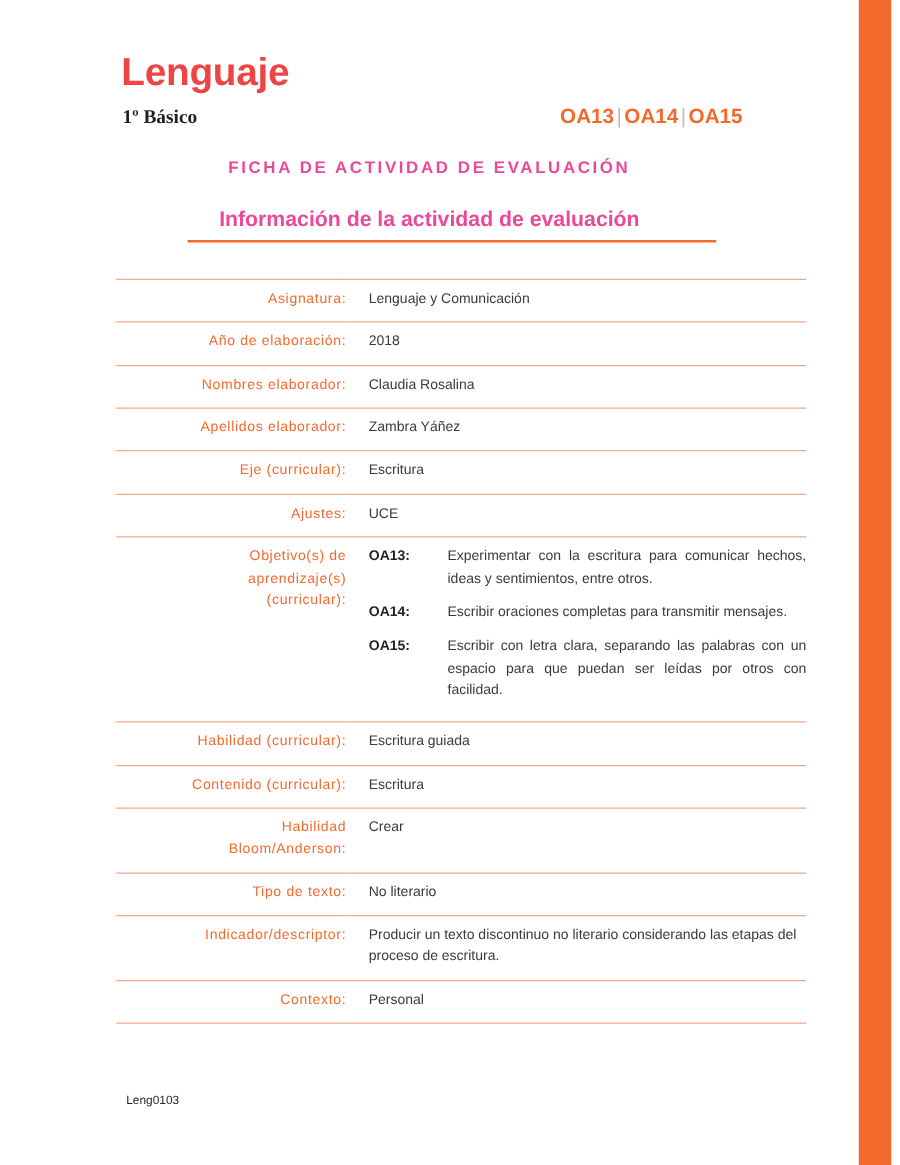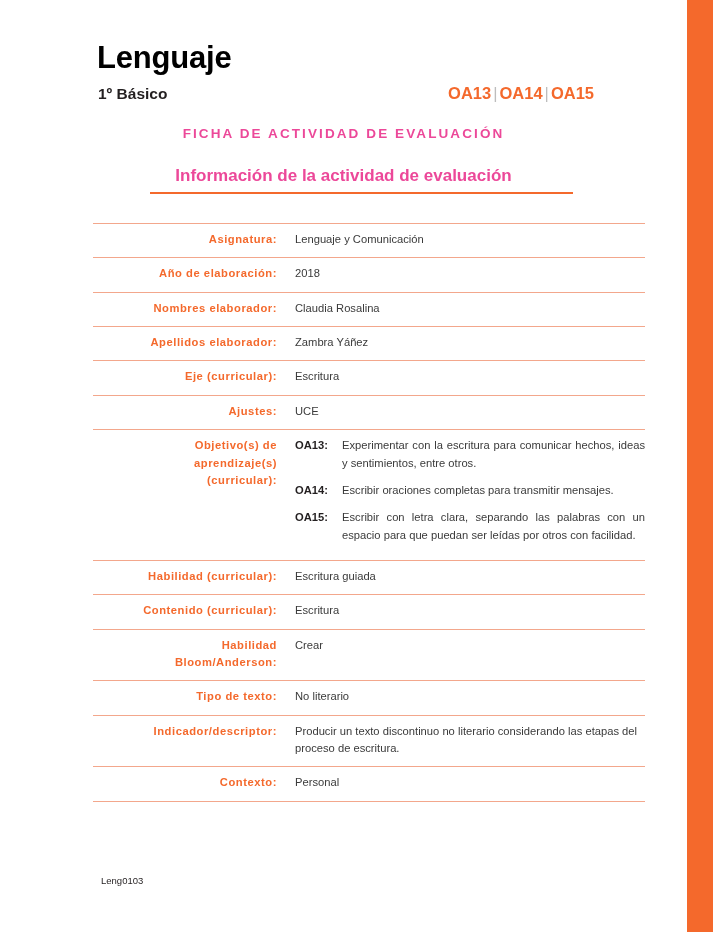--- a/index.html
+++ b/index.html
@@ -41,34 +41,35 @@
     left: 0;
     top: 0;
     width: 687px;
   }
   .title-main {
     position: absolute;
     left: 97px;
     top: 42px;
     font-size: 31px;
     font-weight: bold;
-    color: #000000;
+    color: #ef4444;
     letter-spacing: -0.2px;
     line-height: 1;
     white-space: nowrap;
   }
   .title-sub {
     position: absolute;
     left: 98px;
     top: 86px;
     font-size: 15.5px;
     font-weight: bold;
     color: #231F20;
     line-height: 1;
     white-space: nowrap;
+    font-family: Liberation Serif, serif;
   }
   .oa-codes {
     position: absolute;
     right: 93px;
     top: 85px;
     font-size: 16.5px;
     font-weight: bold;
     color: #F4692C;
     white-space: nowrap;
     line-height: 1;
@@ -128,21 +129,21 @@
   }
   .info-table td {
     vertical-align: top;
     padding: 0;
   }
   td.label {
     width: 184px;
     text-align: right;
     color: #F4692C;
     font-size: 11.2px;
-    font-weight: bold;
+    font-weight: normal;
     letter-spacing: 0.55px;
     line-height: 1.55;
     padding: 7px 0 9px 0;
     white-space: pre-line;
   }
   td.value {
     color: #3A3A3A;
     font-size: 11.2px;
     line-height: 1.55;
     padding: 7px 0 9px 18px;
@@ -153,20 +154,21 @@
   }
 
   
   .oa-list {
     margin: 0;
     padding: 0;
   }
   .oa-item {
     display: flex;
     margin-bottom: 10px;
+    gap: 16px;
   }
   .oa-item:last-child {
     margin-bottom: 0;
   }
   .oa-key {
     flex: 0 0 47px;
     font-weight: bold;
     color: #231F20;
     font-size: 11.2px;
     line-height: 1.55;

